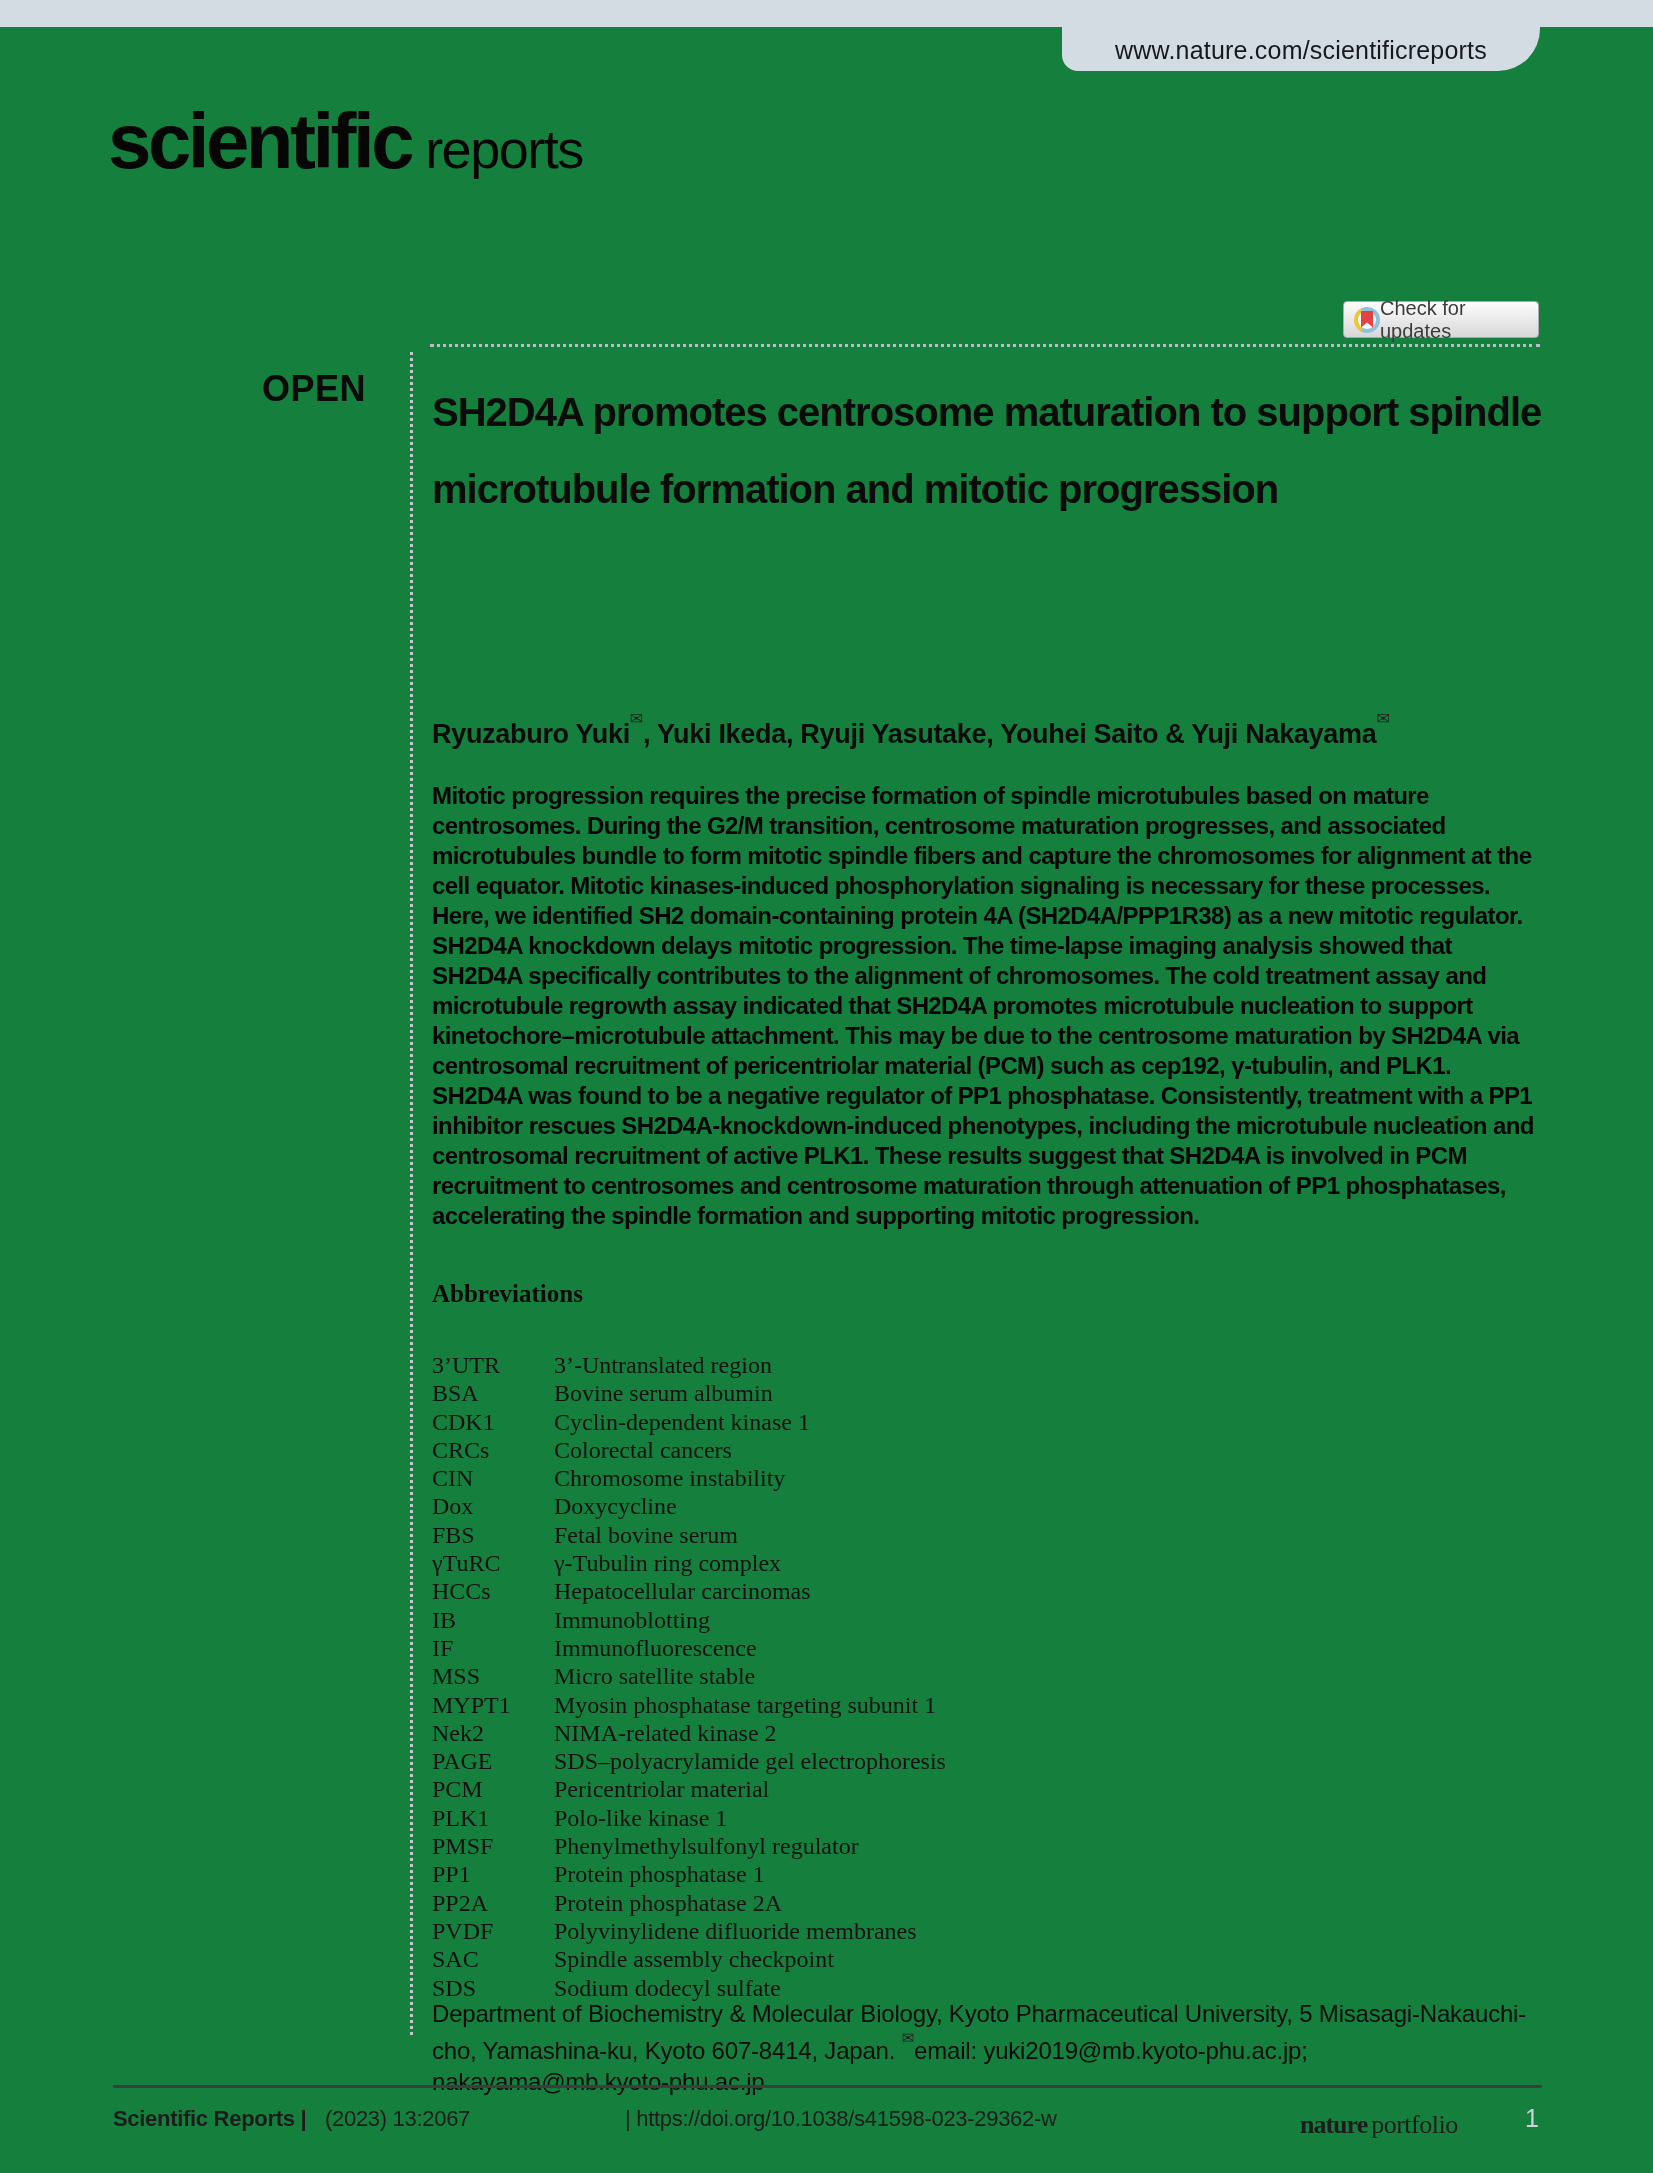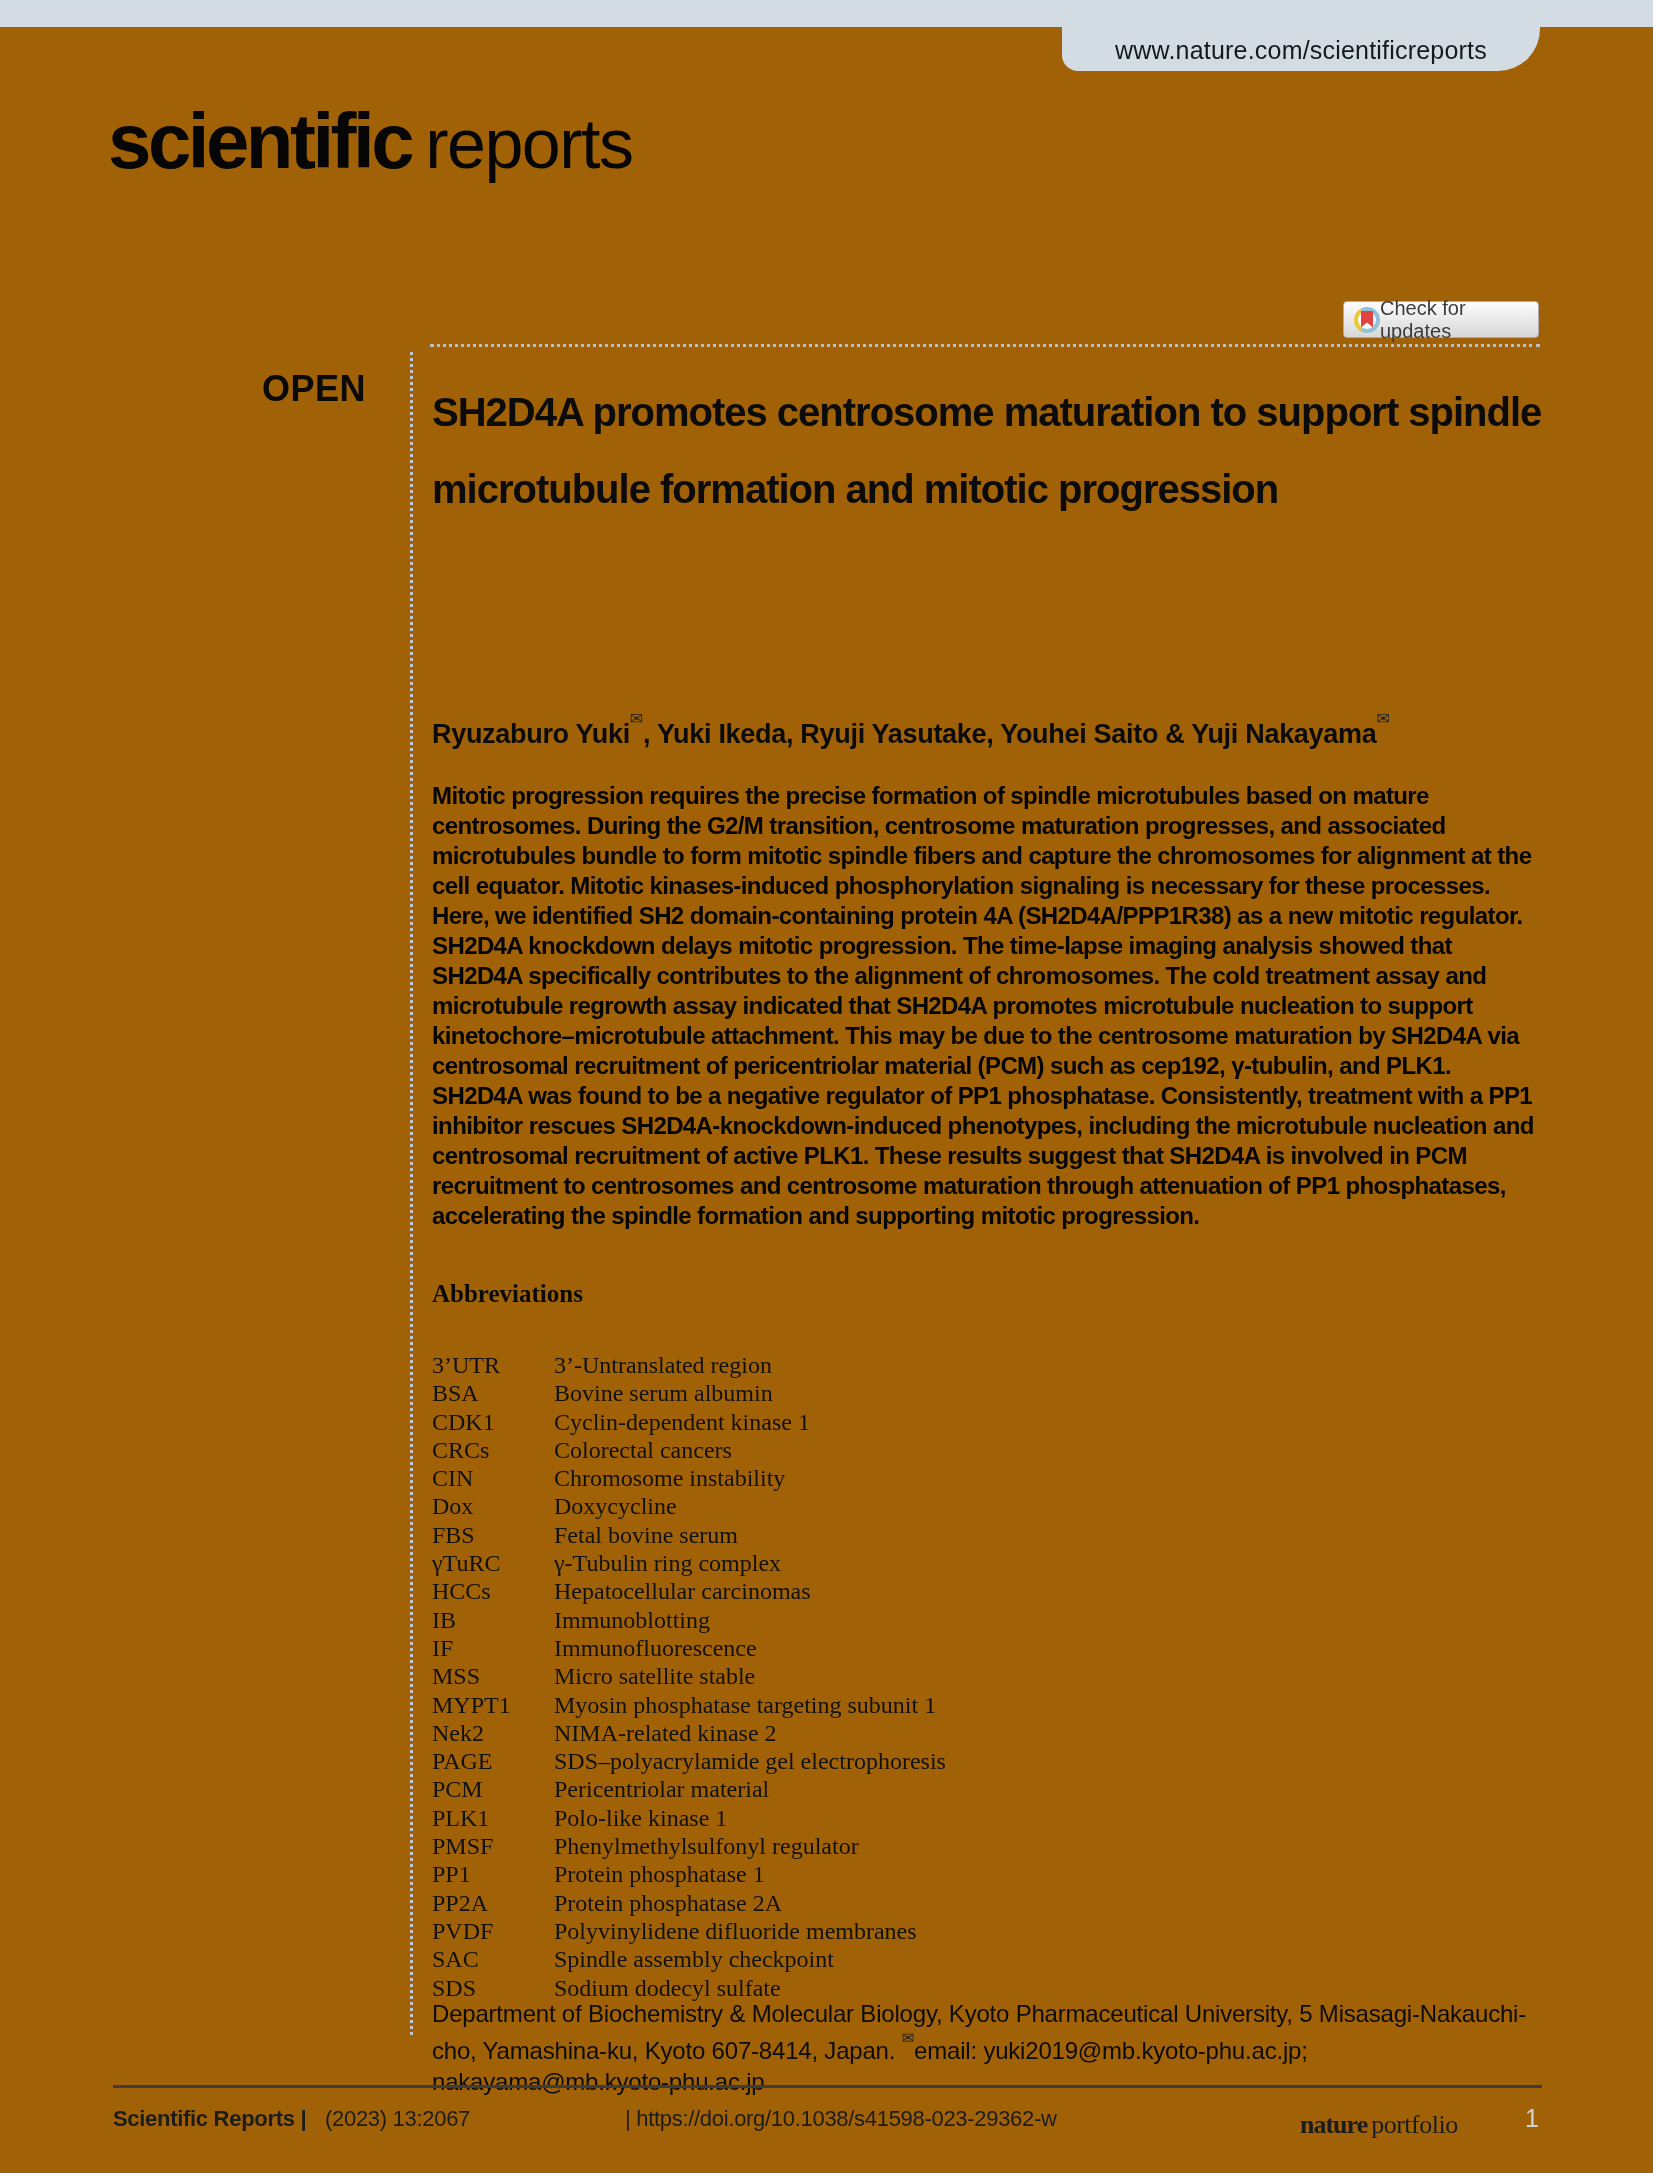--- a/index.html
+++ b/index.html
@@ -1,31 +1,31 @@
 <!DOCTYPE html>
 <html><head>
 <meta charset="utf-8">
 <style>
   * { margin:0; padding:0; box-sizing:border-box; }
   html,body { background:#ffffff; }
   body { font-family:"Liberation Sans", sans-serif; }
-  .page { position:relative; width:1653px; height:2173px; background:#a16207; overflow:hidden; }
+  .page { position:relative; width:1653px; height:2173px; background:#15803d; overflow:hidden; }
 
   
   .top-bar { position:absolute; left:0; top:0; width:1653px; height:27px; background:#d4dce3; }
   .url-tab { position:absolute; left:1062px; top:0; width:478px; height:71px;
              background:#d4dce3; border-radius:0 0 42px 16px;
              display:flex; align-items:flex-end; justify-content:center;
              padding-bottom:6px; }
   .url-tab span { font-size:25px; color:#16191d; letter-spacing:0.2px; }
 
   
   .logo { position:absolute; left:108px; top:96px; white-space:nowrap; color:#060606; }
   .logo-bold  { font-size:78px; font-weight:700; letter-spacing:-3.5px; }
-  .logo-light { font-size:70px; font-weight:400; letter-spacing:-1.5px; margin-left:14px; }
+  .logo-light { font-size:54px; font-weight:400; letter-spacing:-1.5px; margin-left:14px; }
 
   
   .check-badge { position:absolute; left:1343px; top:301px; width:196px; height:37px;
                  background:linear-gradient(#fdfdfd,#d7d7d7); border:1px solid #ababab;
                  border-radius:4px; display:flex; align-items:center; gap:0; padding:0 10px; cursor:pointer; }
   .cm-icon { position:relative; width:26px; height:26px; border-radius:50%;
              background:conic-gradient(from 210deg, #eec63a 0deg 120deg, #90c1db 120deg 360deg);
              flex:0 0 26px; }
   .cm-icon::before { content:''; position:absolute; inset:4px; background:#fdfdfd; border-radius:50%; }
   .cm-icon::after  { content:''; position:absolute; left:7px; top:4px; width:12px; height:17px;

